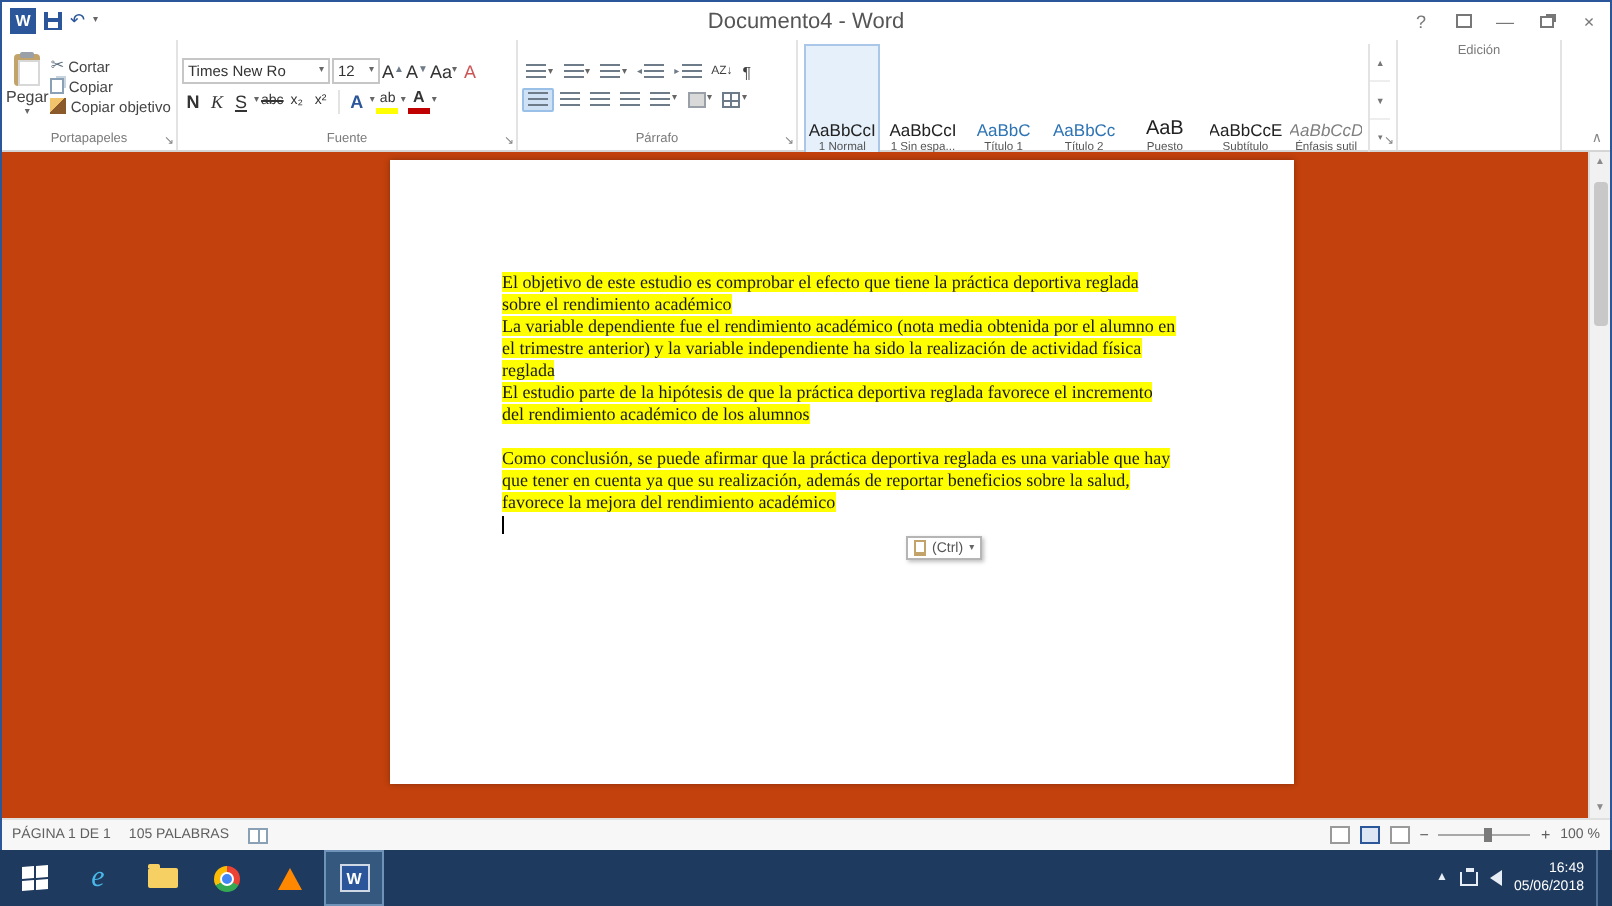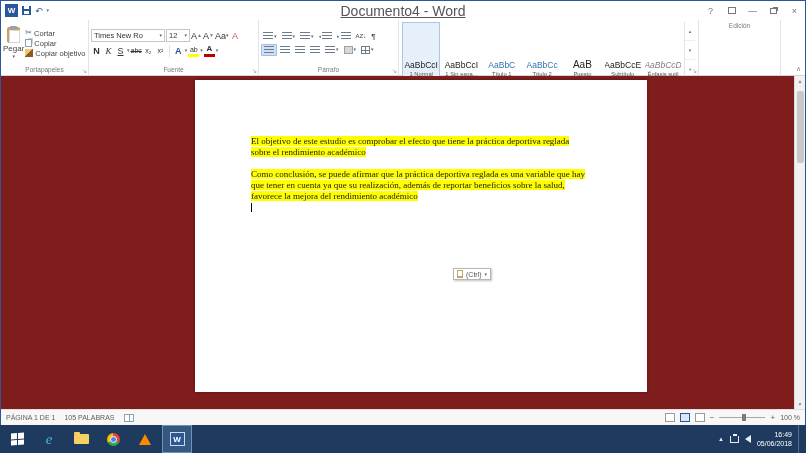--- a/index.html
+++ b/index.html
@@ -8,21 +8,21 @@
 
   
   .app { display:flex; flex-direction:column; height:425px; background:#fff; border:1px solid #2b579a; border-bottom:none; }
   .titlebar { height:19px; display:flex; align-items:center; background:#fff; position:relative; flex:0 0 auto; }
   .qat { display:flex; align-items:center; gap:4px; padding-left:4px; }
   .app-icon { width:13px; height:13px; background:#2b579a; color:#fff; font-size:8px; font-weight:bold; display:flex; align-items:center; justify-content:center; }
   .qat-btn { display:flex; align-items:center; justify-content:center; color:#2b579a; font-size:9px; height:14px; }
   .floppy { width:9px; height:9px; background:#2b579a; position:relative; }
   .floppy::before { content:""; position:absolute; left:2px; top:0; width:5px; height:3px; background:#fff; }
   .floppy::after { content:""; position:absolute; left:2px; bottom:1px; width:5px; height:3px; background:#fff; }
-  .title { position:absolute; left:50%; transform:translateX(-50%); font-size:14px; color:#555; white-space:nowrap;text-decoration:underline; }
+  .title { position:absolute; left:50%; transform:translateX(-50%); font-size:11px; color:#555; white-space:nowrap; }
   .win-controls { margin-left:auto; display:flex; align-items:center; height:100%; }
   .win-btn { width:21px; height:100%; display:flex; align-items:center; justify-content:center; color:#777; font-size:9px; }
   .restore-box { width:7px; height:6px; border:1px solid #777; background:#fff; box-shadow:2px -2px 0 -1px #777; }
   .ribbonopt-box { width:8px; height:7px; border:1px solid #777; }
 
   
   .tabs-row { height:17px; display:flex; align-items:flex-end; background:#fff; flex:0 0 auto; }
   .tab { padding:3px 9px; font-size:7.5px; color:#5a5a5a; white-space:nowrap; }
   .tab.file { background:#2b579a; color:#fff; }
   .tab.active { color:#2b579a; background:#fff; border:1px solid #d5d5d5; border-bottom:1px solid #fff; margin-bottom:-1px; }
@@ -93,21 +93,21 @@
   .style-scroll span { flex:1; display:flex; align-items:center; justify-content:center; font-size:4.5px; color:#777; border-bottom:1px solid #eee; }
 
   
   .g-editing { width:82px; }
   .edit-rows { display:flex; flex-direction:column; gap:2px; }
   .edit-row { display:flex; align-items:center; gap:3px; font-size:7.5px; color:#3f3f3f; white-space:nowrap; }
   .rep-glyph { font-size:6px; color:#2b579a; font-weight:bold; }
   .collapse-ribbon { position:absolute; right:4px; bottom:2px; font-size:7px; color:#888; }
 
   
-  .doc-area { flex:1; position:relative; background:#7f1d1d; overflow:hidden;padding-left:36px; }
+  .doc-area { flex:1; position:relative; background:#c2410c; overflow:hidden;padding-left:36px; }
   .page { width:452px; height:312px; background:#fff; margin:4px auto 0; box-shadow:0 0 3px rgba(0,0,0,.3); padding:56px 58px 0 56px; position:relative; }
   .doc-text p { font-family:"Liberation Serif","DejaVu Serif",serif; font-size:9px; line-height:11px; color:#1a1a1a; min-height:11px; }
   .hl { background:#ffff00; }
   .cursor { width:1px; height:9px; background:#000; margin-top:1px; }
   .paste-pop { position:absolute; left:258px; top:188px; display:flex; align-items:center; gap:3px; background:#fff; border:1px solid #b5b5b5; padding:1px 3px; font-size:7px; color:#555; box-shadow:1px 1px 2px rgba(0,0,0,.25); }
   .mini-clip { width:6px; height:8px; background:#c2a36a; position:relative; }
   .mini-clip::before { content:""; position:absolute; left:1px; top:1px; width:4px; height:5px; background:#fff; }
   .vscroll { position:absolute; right:0; top:0; width:11px; height:100%; background:#f1f1f1; border-left:1px solid #dcdcdc; display:flex; flex-direction:column; align-items:center; padding:1px 0; }
   .scroll-arrow { font-size:5px; color:#8a8a8a; line-height:8px; }
   .scroll-track { flex:1; width:100%; position:relative; }
@@ -360,20 +360,22 @@
       <div class="group-label">Edición</div>
     </div>
 
     <span class="collapse-ribbon">∧</span>
   </div>
 
   <div class="doc-area">
     <div class="page">
       <div class="doc-text">
         <p><span class="hl">El objetivo de este estudio es comprobar el efecto que tiene la práctica deportiva reglada sobre el rendimiento académico</span></p>
+        <p><span class="hl">La variable dependiente fue el rendimiento académico (nota media obtenida por el alumno en el trimestre anterior) y la variable independiente ha sido la realización de actividad física reglada</span></p>
+        <p><span class="hl">El estudio parte de la hipótesis de que la práctica deportiva reglada favorece el incremento del rendimiento académico de los alumnos</span></p>
         <p><span></span></p>
         <p><span class="hl">Como conclusión, se puede afirmar que la práctica deportiva reglada es una variable que hay que tener en cuenta ya que su realización, además de reportar beneficios sobre la salud, favorece la mejora del rendimiento académico</span></p>
         <div class="cursor"></div>
       </div>
       <div class="paste-pop">
         <span class="mini-clip"></span>
         <span>(Ctrl)</span>
         <span class="caret">▾</span>
       </div>
     </div>

